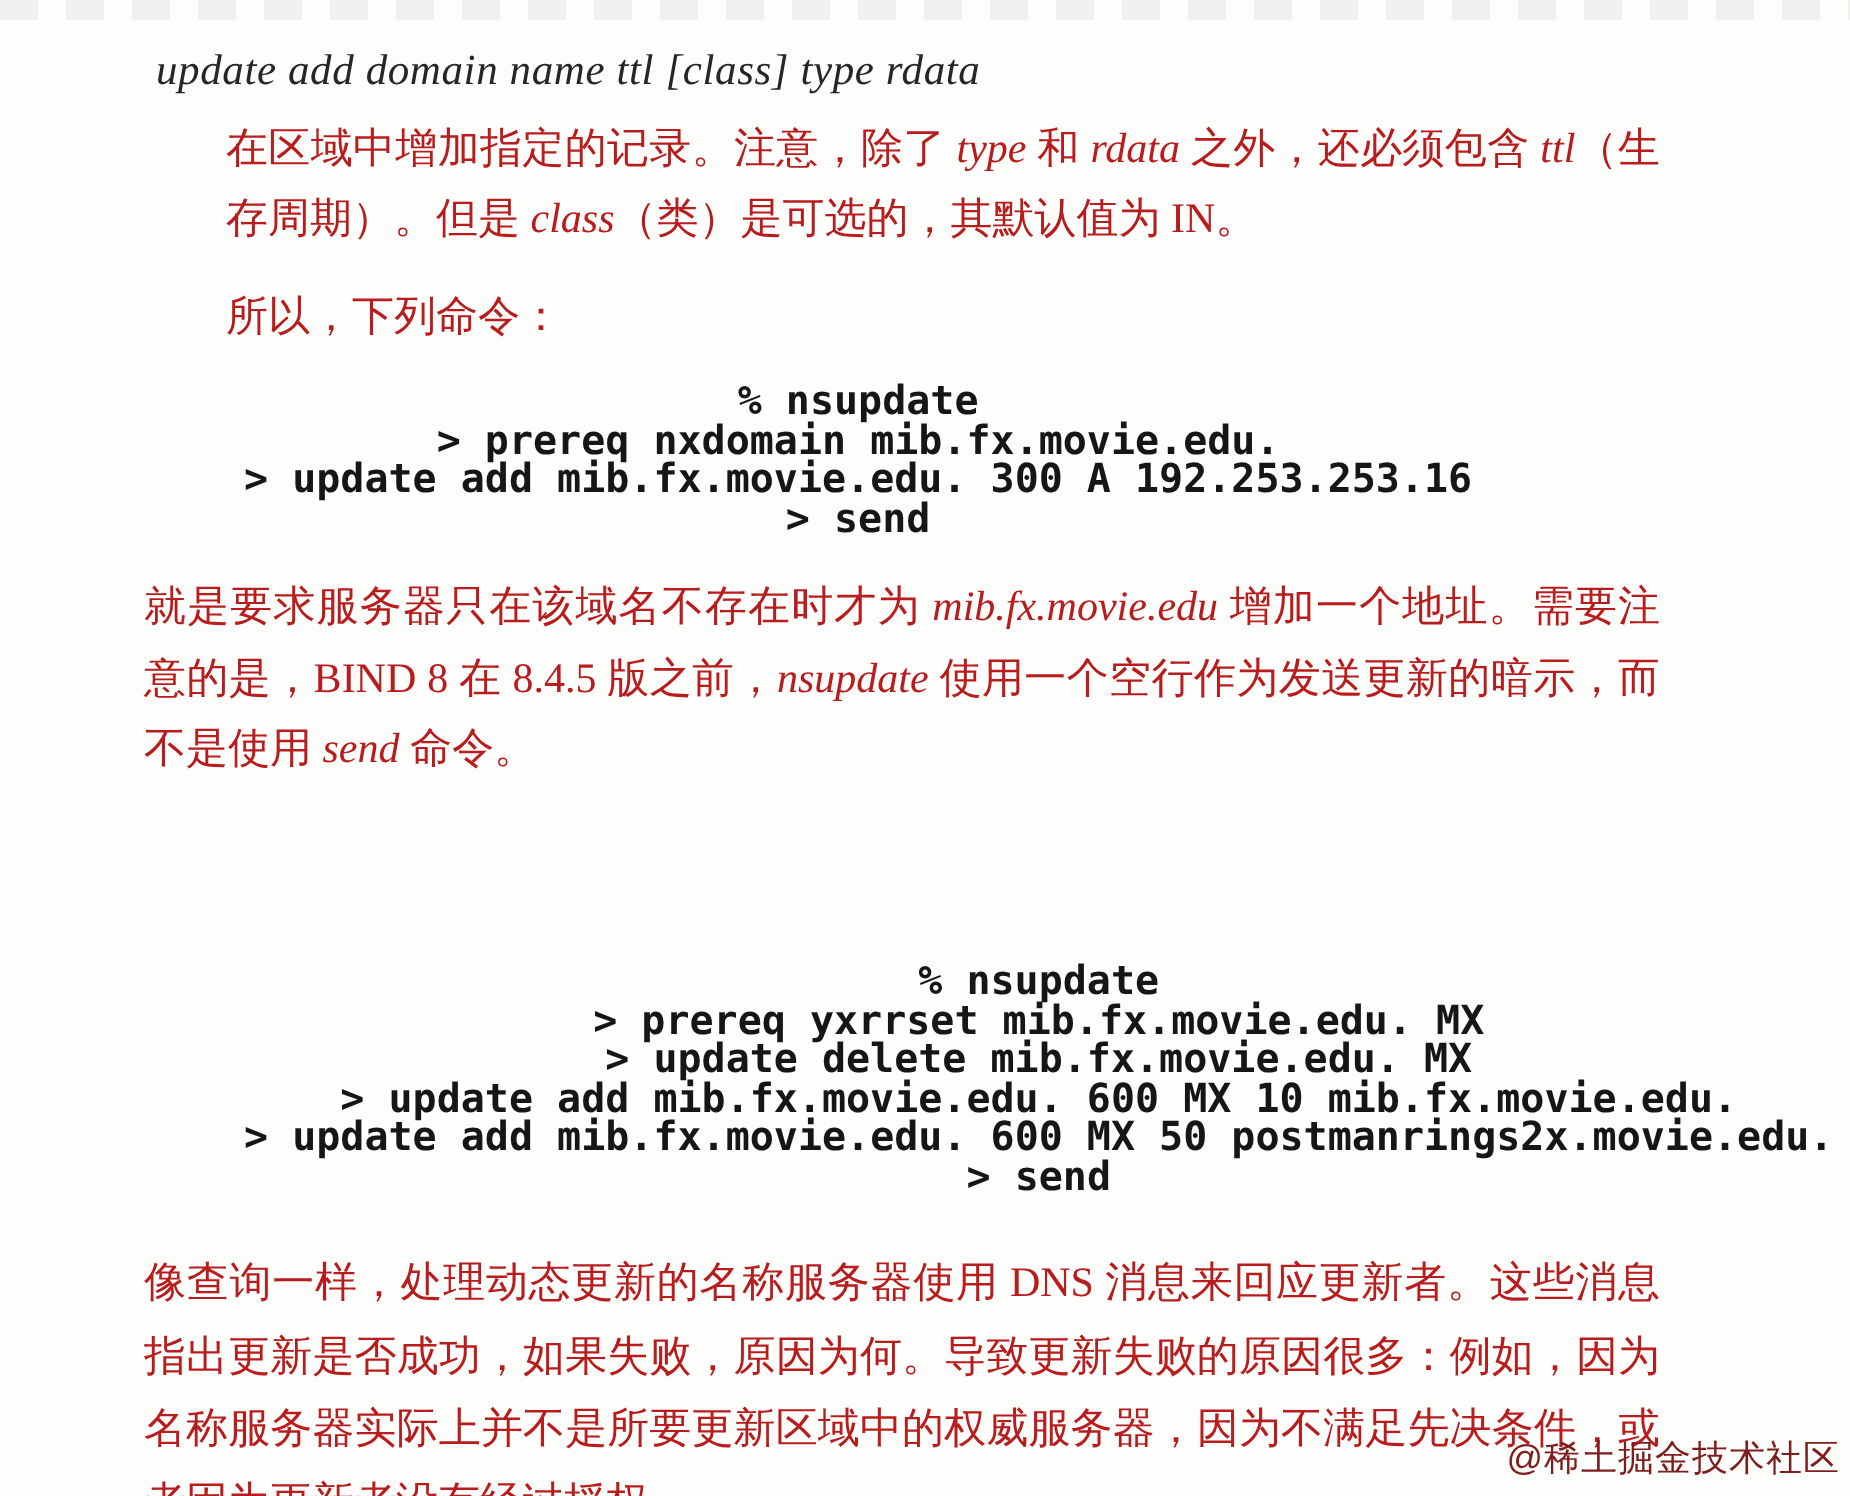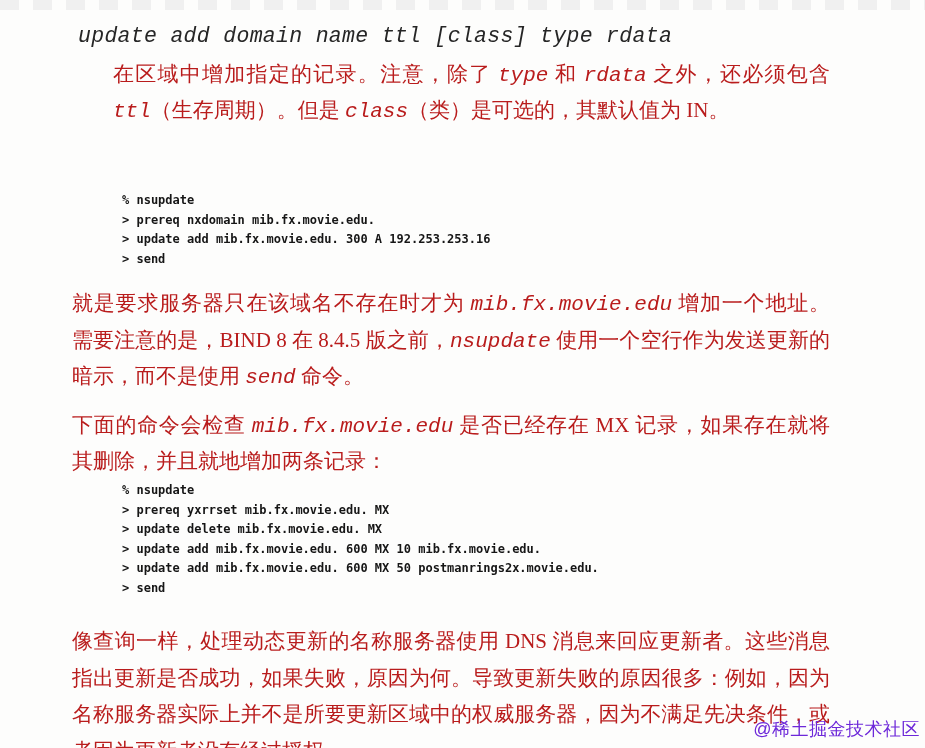--- a/index.html
+++ b/index.html
@@ -36,60 +36,60 @@
   .para-full { left: 0; width: 758px; }
   .p1 { top: 57px; }
   .lead { top: 141px; text-align: left; }
   .p2 { top: 286px; line-height: 35.5px; }
   .p3 { top: 408px; }
   .p4 { top: 623px; line-height: 36.5px; }
   .code {
     left: 50px;
     font-family: "DejaVu Sans Mono", "Liberation Mono", monospace;
     font-weight: bold;
-    font-size: 12px; line-height: 19.5px;
+    font-size: 20px; line-height: 19.5px;
     color: #161616;
     white-space: pre;
-    text-align: left;
+    text-align: center;
   }
   .code1 { top: 191px; }
   .code2 { top: 481px; }
   .em {
     font-style: italic;
-    font-family: Liberation Mono, monospace;
+    font-family: Liberation Serif, serif;
   }
   .watermark {
     position: absolute; right: 5px; bottom: 7px;
     font-family: "Liberation Sans", "DejaVu Sans", sans-serif;
-    font-size: 18px; color: #6d28d9;
+    font-size: 18px; color: #7f1d1d;
     letter-spacing: 0.5px;
   }
 </style>
 </head>
 <body>
 
 <div>
 
   <div class="scan-strip"></div>
 
   <div class="content">
 
     <div class="block syntax-line"><span class="em">update add domain name ttl [class] type rdata</span></div>
 
     <p class="block para para-indent p1"><span>在区域中增加指定的记录。注意，除了 </span><span class="em">type</span><span> 和 </span><span class="em">rdata</span><span> 之外，还必须包含 </span><span class="em">ttl</span><span>（生存周期）。但是 </span><span class="em">class</span><span>（类）是可选的，其默认值为 IN。</span></p>
 
+    <p class="block para para-indent lead">所以，下列命令：</p>
 
     <pre class="block code code1">% nsupdate
 &gt; prereq nxdomain mib.fx.movie.edu.
 &gt; update add mib.fx.movie.edu. 300 A 192.253.253.16
 &gt; send</pre>
 
     <p class="block para para-full p2"><span>就是要求服务器只在该域名不存在时才为 </span><span class="em">mib.fx.movie.edu</span><span> 增加一个地址。需要注意的是，BIND 8 在 8.4.5 版之前，</span><span class="em">nsupdate</span><span> 使用一个空行作为发送更新的暗示，而不是使用 </span><span class="em">send</span><span> 命令。</span></p>
 
-    <p class="block para para-full p3"><span>下面的命令会检查 </span><span class="em">mib.fx.movie.edu</span><span> 是否已经存在 MX 记录，如果存在就将其删除，并且就地增加两条记录：</span></p>
 
     <pre class="block code code2">% nsupdate
 &gt; prereq yxrrset mib.fx.movie.edu. MX
 &gt; update delete mib.fx.movie.edu. MX
 &gt; update add mib.fx.movie.edu. 600 MX 10 mib.fx.movie.edu.
 &gt; update add mib.fx.movie.edu. 600 MX 50 postmanrings2x.movie.edu.
 &gt; send</pre>
 
     <p class="block para para-full p4">像查询一样，处理动态更新的名称服务器使用 DNS 消息来回应更新者。这些消息指出更新是否成功，如果失败，原因为何。导致更新失败的原因很多：例如，因为名称服务器实际上并不是所要更新区域中的权威服务器，因为不满足先决条件，或者因为更新者没有经过授权。</p>
 

